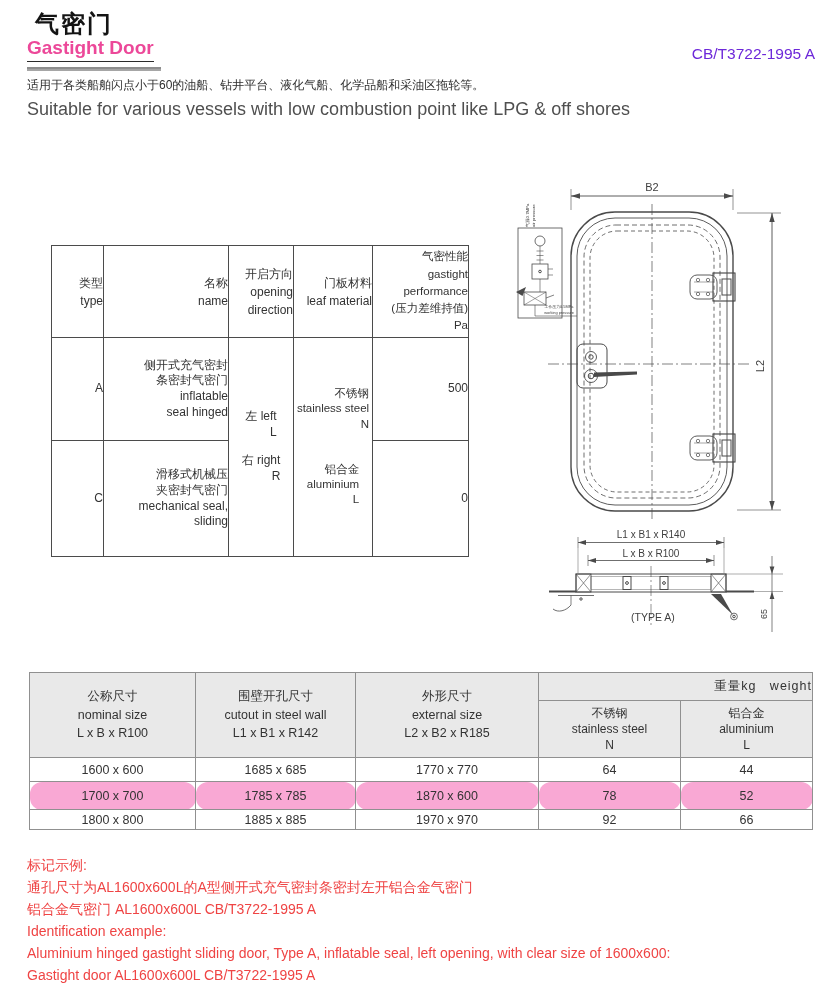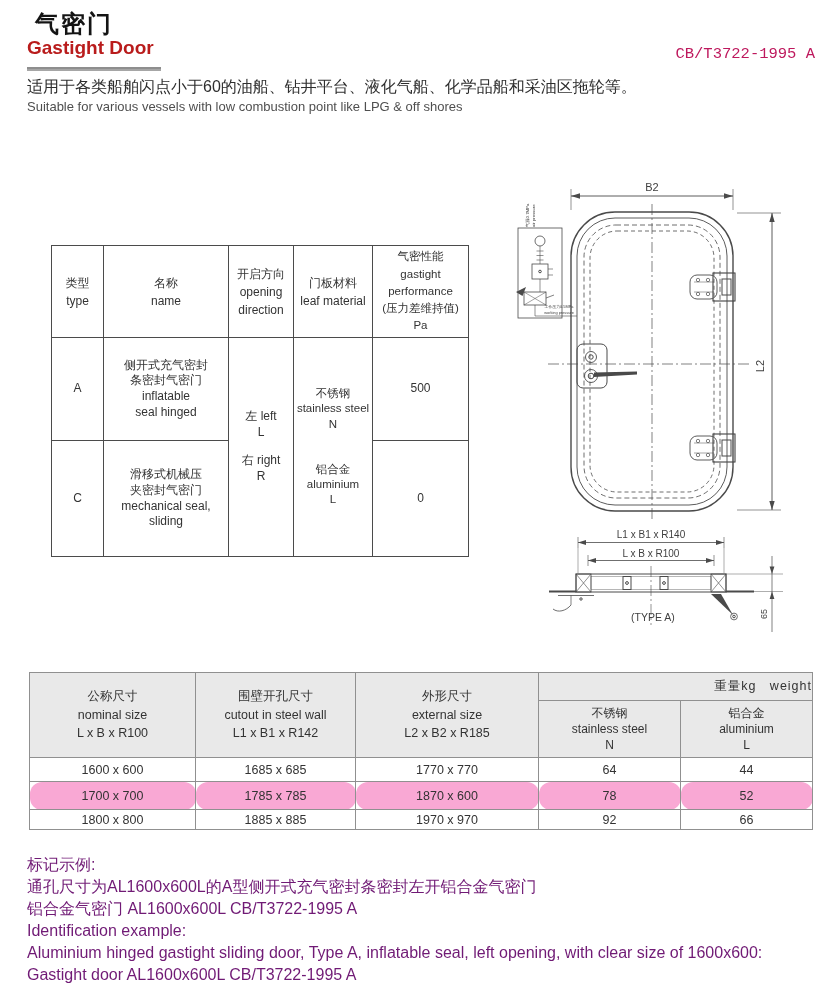--- a/index.html
+++ b/index.html
@@ -2,52 +2,52 @@
 <html><head>
 <meta charset="utf-8">
 <style>
   * { box-sizing: border-box; margin: 0; padding: 0; }
   html,body { background:#fff; }
   body { width:830px; height:1000px; font-family:"Liberation Sans","DejaVu Sans",sans-serif; color:#333; }
   .page { position:relative; width:830px; height:1000px; background:#ffffff; overflow:hidden; }
 
   
   .title-zh { position:absolute; left:27px; top:8px; font-size:24px; font-weight:bold; color:#141414; letter-spacing:2px;margin-left:8px; }
-  .title-en { position:absolute; left:27px; top:37px; font-size:19px; font-weight:bold; color:#b91c1c;
-              border-bottom:1.5px solid #2b2b2b; padding-bottom:10px; }
+  .title-en { position:absolute; left:27px; top:37px; font-size:19px; font-weight:bold; color:#ec4899;
+              border-bottom:1.5px solid #2b2b2b; padding-bottom:2px; }
   .title-rule { position:absolute; left:27px; top:67px; width:134px; height:4px;
                 border-top:2px solid #8e8e8e; border-bottom:2px solid #a6a6a6; }
-  .standard { position:absolute; right:15px; top:45px; font-size:15.5px; color:#be185d;font-family:Liberation Mono, monospace; }
-  .desc-zh { position:absolute; left:27px; top:77px; font-size:16px; color:#2e2e2e; }
-  .desc-en { position:absolute; left:27px; top:99px; font-size:13px; color:#4f4f4f; }
+  .standard { position:absolute; right:15px; top:45px; font-size:15.5px; color:#6d28d9; }
+  .desc-zh { position:absolute; left:27px; top:77px; font-size:12px; color:#2e2e2e; }
+  .desc-en { position:absolute; left:27px; top:99px; font-size:18px; color:#4f4f4f; }
 
   
   .spec-table { position:absolute; left:51px; top:245px; border-collapse:collapse; table-layout:fixed; width:417px; }
-  .spec-table td { border:1.2px solid #4b4b4b; text-align:center; vertical-align:middle;
+  .spec-table td { border:1.2px solid #4b4b4b; text-align:right; vertical-align:middle;
                    white-space:pre-line; font-size:12px; line-height:1.32; color:#333; padding:0; }
   .spec-table tr.hdr td { line-height:1.5; }
   .spec-table td.perf-hdr { font-size:11.5px; line-height:1.3; }
   .stack { display:flex; flex-direction:column; justify-content:center; align-items:center; height:186px; }
   .stack.opening { gap:12px; }
   .stack.material { gap:30px; font-size:11.5px; }
   .stack > div { white-space:pre-line; }
 
   
   .dim-table { position:absolute; left:29px; top:672px; border-collapse:collapse; table-layout:fixed; width:783px;
                border:1.5px solid #7d7d7d; }
   .dim-table td { border:1px solid #909090; text-align:center; vertical-align:middle;
                   white-space:pre-line; font-size:12.5px; color:#333; padding:0; }
   .dim-table td.hd { background:#e9e9e9; }
   .dim-table td.span3 { line-height:1.5; }
   .dim-table td.sub { line-height:1.35; font-size:12px; }
   .dim-table td.wt { letter-spacing:1px;text-align:right; }
   .dim-table tr.alt td { background:#f9a8d4;border-radius:12px; }
 
   
-  .footer { position:absolute; left:27px; top:854px; font-size:16px; line-height:22px; color:#701a75; }
+  .footer { position:absolute; left:27px; top:854px; font-size:14px; line-height:22px; color:#ef4444; }
 
   
   .drawing { position:absolute; left:500px; top:155px; width:330px; height:500px; }
   .drawing line, .drawing rect, .drawing circle, .drawing path, .drawing polyline
     { stroke:#4a4a4a; fill:none; }
   .drawing polygon { fill:#4a4a4a; stroke:none; }
   .drawing text { fill:#3f3f3f; stroke:none; font-family:"Liberation Sans","DejaVu Sans",sans-serif; }
 </style>
 </head>
 <body>

